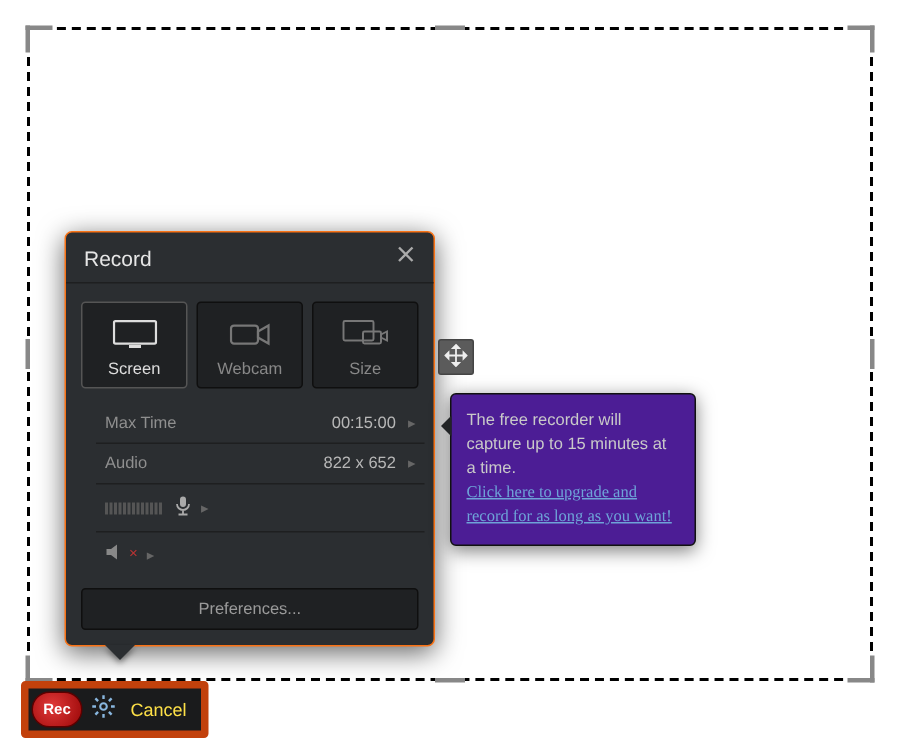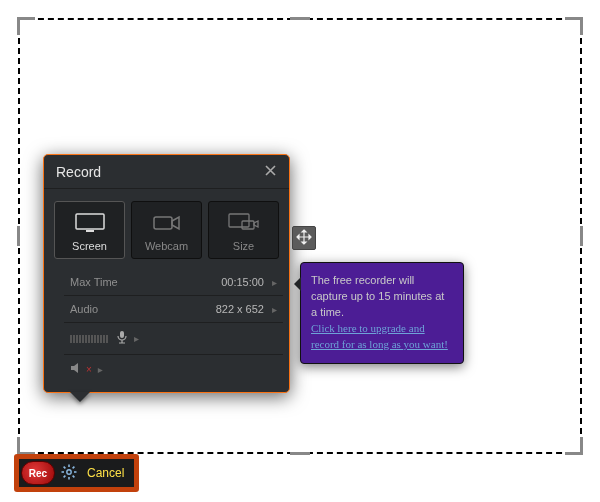--- a/index.html
+++ b/index.html
@@ -259,20 +259,23 @@
       <span>
         <svg width="14" height="12" viewBox="0 0 14 12">
             <path d="M1 4 L4 4 L8 1 L8 11 L4 8 L1 8 Z" fill="#888"></path>
           </svg>
       </span>
       <span class="muted-x">×</span>
       <span class="chev" style="margin-left:6px">▸</span>
     </div>
   </div>
 
+  <div class="prefs">
+    <span>Preferences...</span>
+  </div>
 
   <div class="panel-tail"></div>
 </div>
 
 <div class="move-handle">
   <span>
     <svg width="16" height="16" viewBox="0 0 16 16">
         <path d="M8 1 L10 3 L6 3 Z M8 15 L6 13 L10 13 Z M1 8 L3 6 L3 10 Z M15 8 L13 10 L13 6 Z M8 3 L8 13 M3 8 L13 8" stroke="#eee" stroke-width="1.2" fill="#eee"></path>
       </svg>
   </span>

